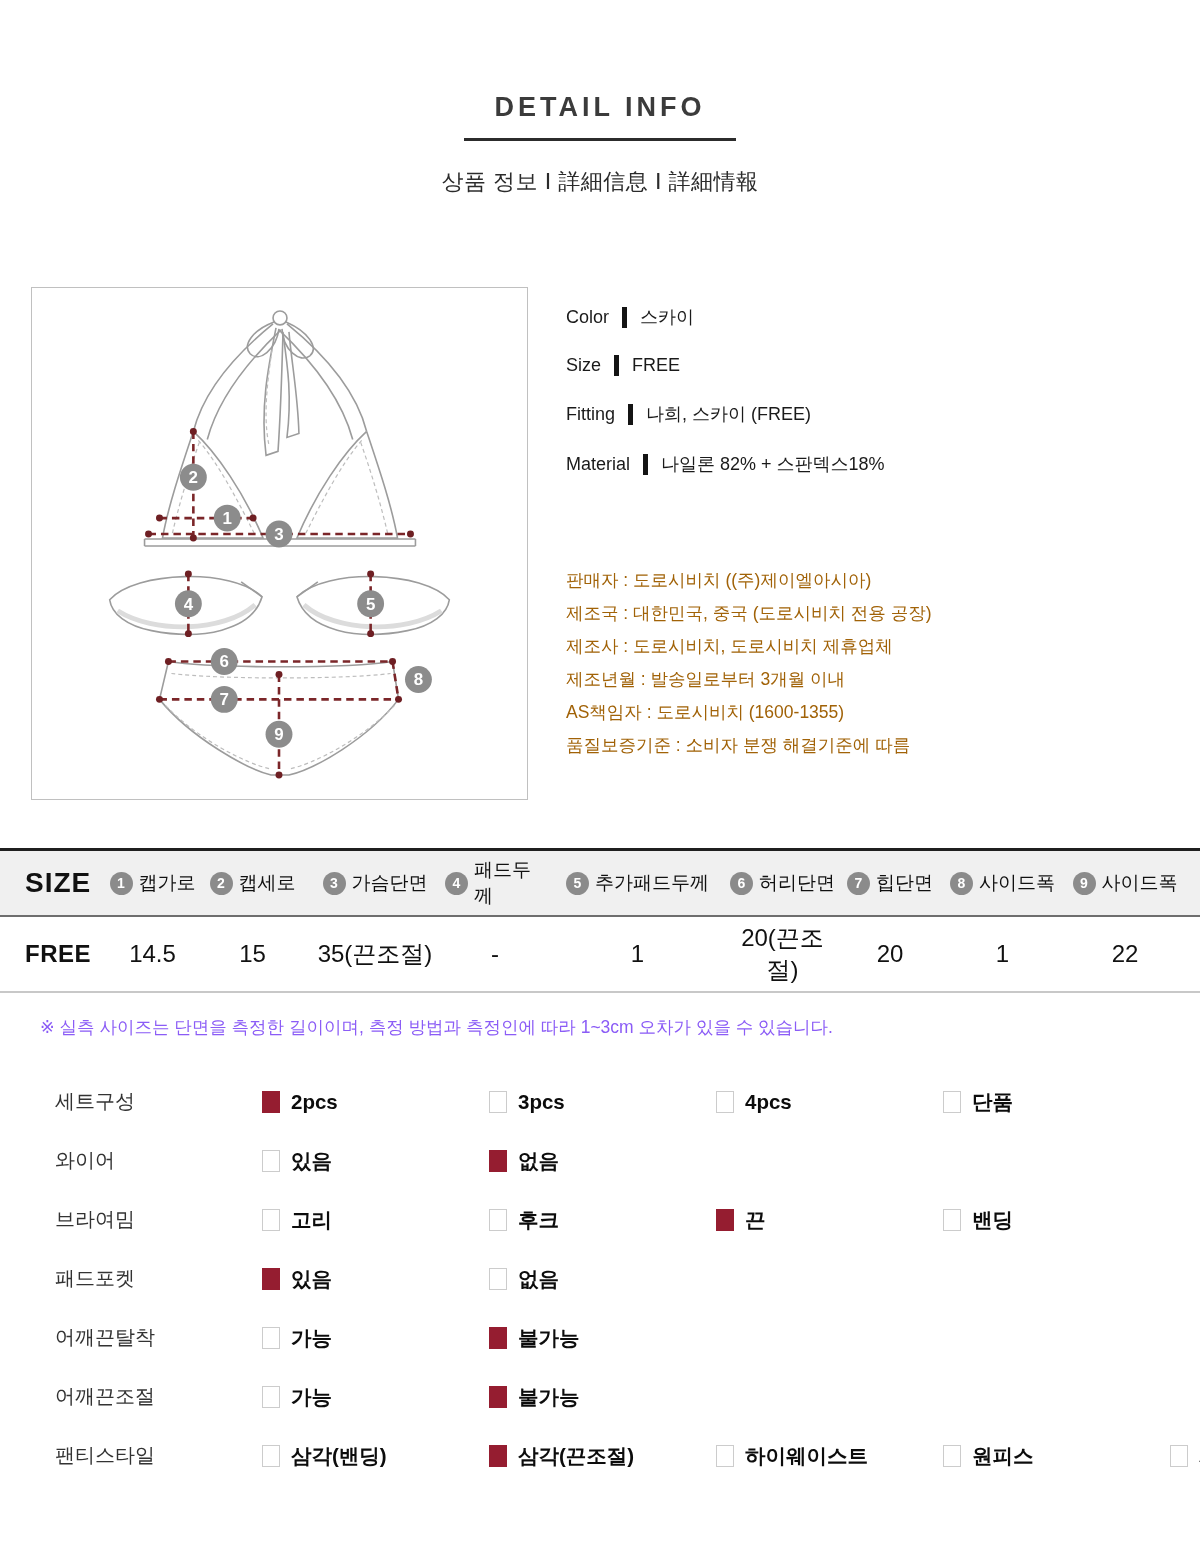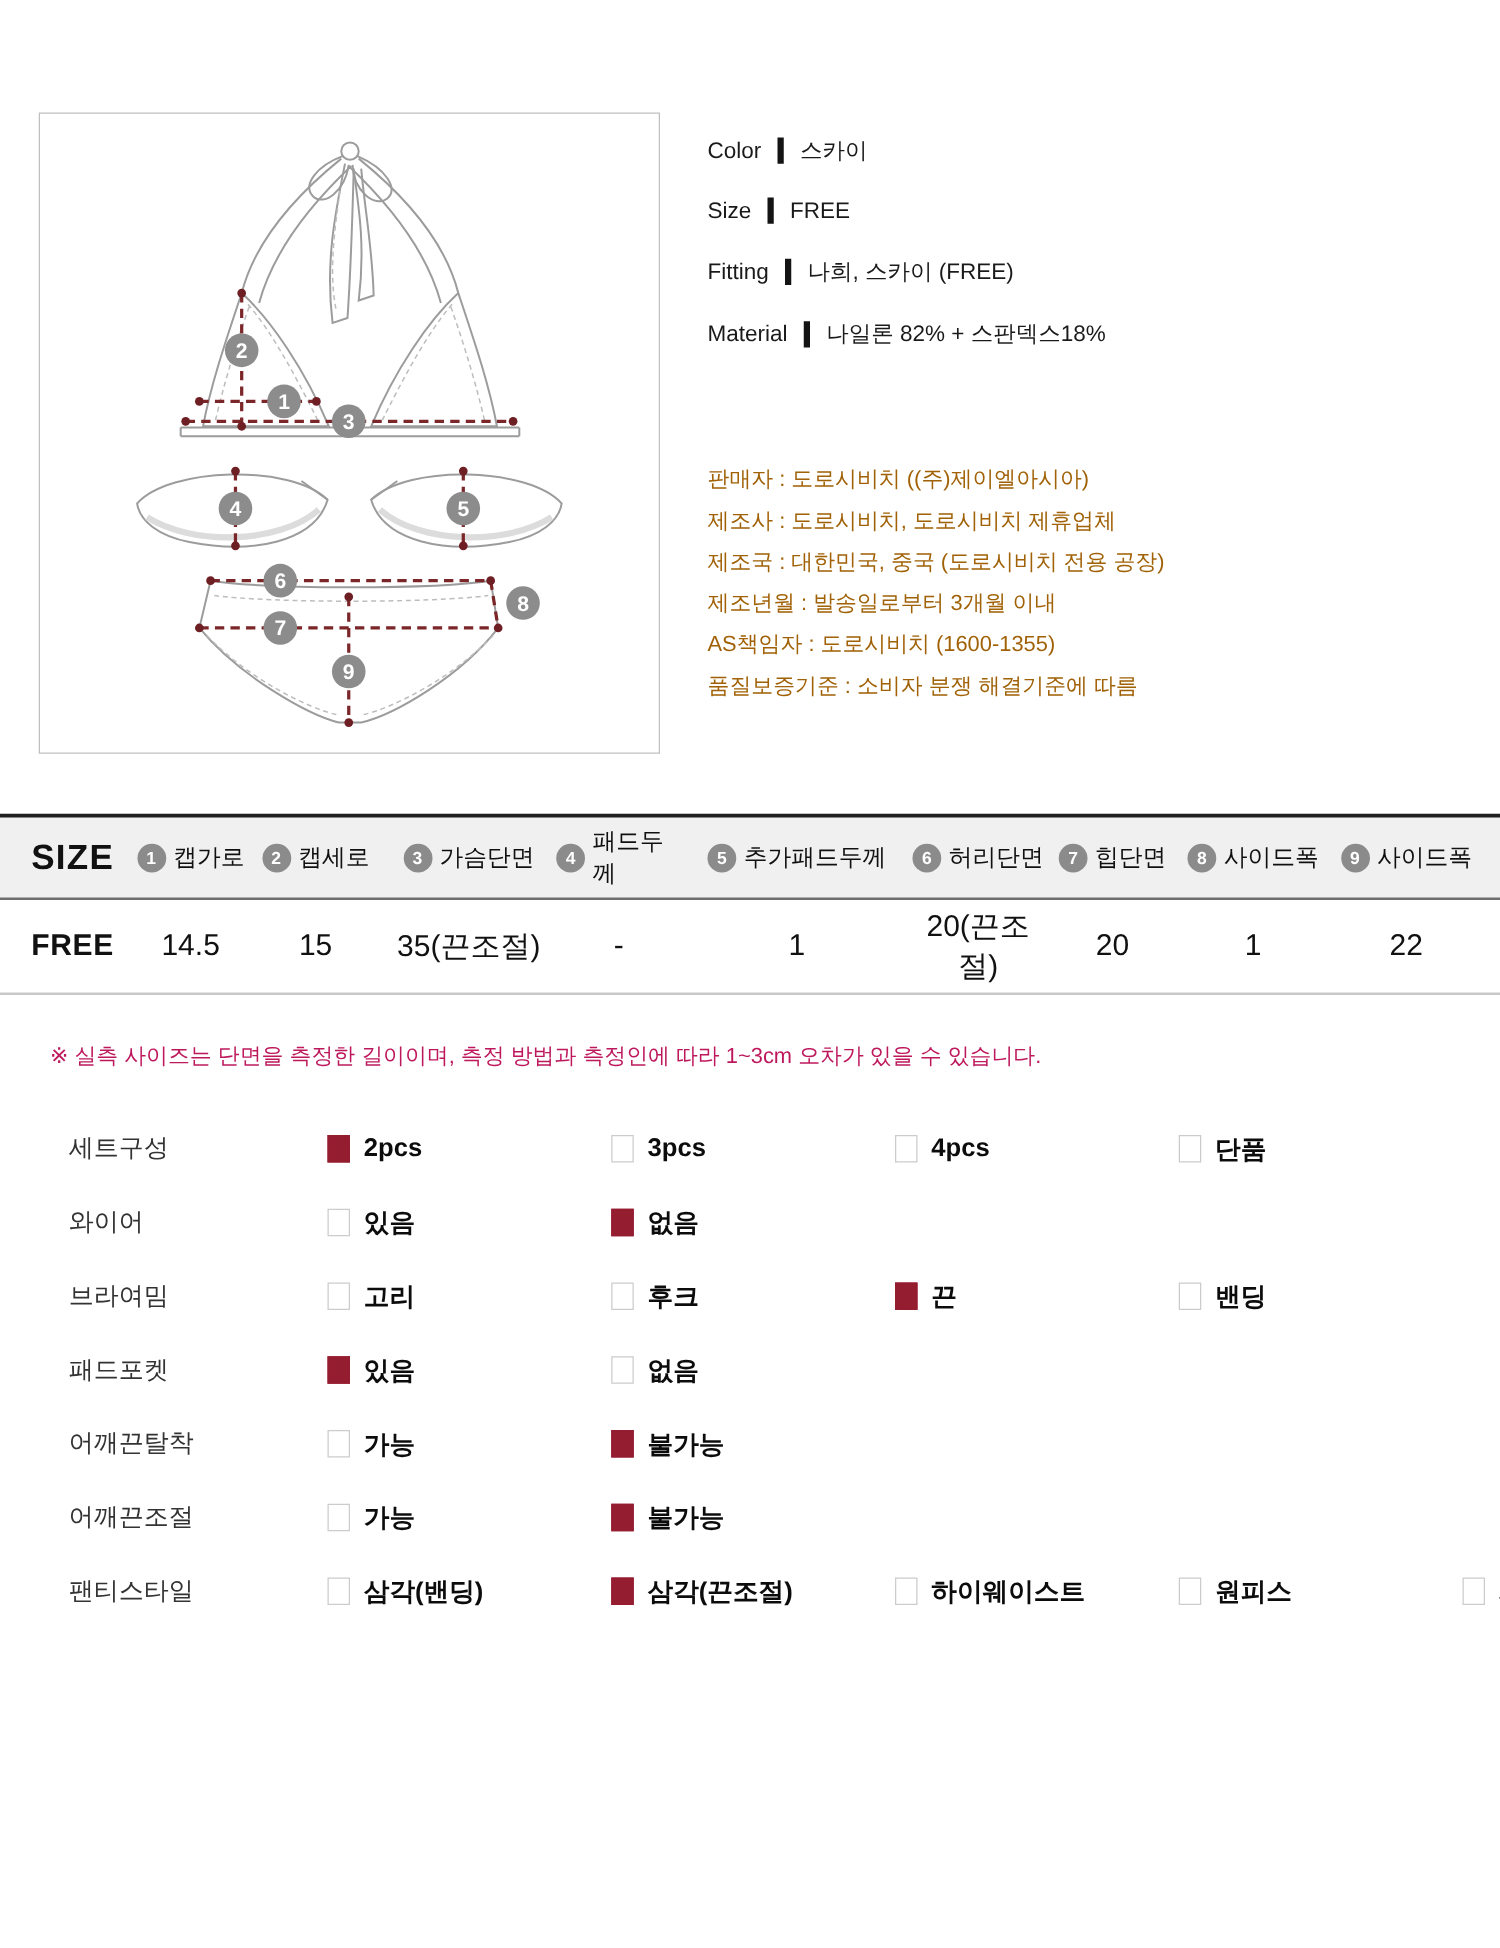--- a/index.html
+++ b/index.html
@@ -38,21 +38,21 @@
   .size-head .col-size { justify-content:flex-start; padding-left:25px; font-size:28px; font-weight:700; letter-spacing:1px; color:#111; }
   .badge {
     width:23px; height:23px; border-radius:50%; background:#8b8b8b; color:#fff;
     font-size:14px; font-weight:700; display:flex; align-items:center; justify-content:center; flex-shrink:0;
   }
   .size-vals { height:76px; border-bottom:2px solid #c8c8c8; font-size:24px; color:#111; }
   .size-vals .col { text-align:center; }
   .size-vals .col-free { text-align:left; padding-left:25px; font-weight:600; letter-spacing:0.5px; }
 
   
-  .note { margin-top:36px; padding-left:40px; font-size:17.5px; color:#be185d; }
+  .note { margin-top:22px; padding-left:40px; font-size:17.5px; color:#8b5cf6; }
 
   
   .options { margin-top:33px; }
   .opt-row { display:flex; align-items:center; height:59px; padding-left:55px; }
   .opt-label { width:175px; font-size:20px; color:#333; flex-shrink:0; }
   .choice { width:195px; display:flex; align-items:center; gap:11px; font-size:20.5px; font-weight:700; color:#0c0c0c; flex-shrink:0;margin-left:32px; }
   .cb { width:18px; height:22px; background:#fff; border:1px solid #ccc; flex-shrink:0; }
   .choice[data-checked="true"] .cb { background:#951d30; border-color:#951d30; }
 
   
@@ -63,20 +63,25 @@
   .mdot { fill:#6e1f23; }
   .mbadge { fill:#8c8c8c; }
   .mnum { fill:#fff; font-size:17px; font-weight:700; text-anchor:middle;
           font-family:"Liberation Sans","DejaVu Sans",sans-serif; }
 </style>
 </head>
 <body>
 
 <div class="page">
 
+  <div class="header">
+    <div class="title">DETAIL INFO</div>
+    <div class="title-underline"></div>
+    <div class="subtitle">상품 정보 Ⅰ 詳細信息 Ⅰ 詳細情報</div>
+  </div>
 
   <div class="product">
     <div class="diagram-box">
       <svg viewBox="0 0 497 513">
 
         <g>
           <circle class="garment" cx="249" cy="30" r="7"></circle>
           <path class="garment" d="M243,34 C222,42 211,57 219,66 C228,75 245,62 248,41"></path>
           <path class="garment" d="M255,34 C278,44 288,60 279,68 C269,76 252,62 251,41"></path>
           <path class="garment" d="M245,40 C237,80 229,120 235,168 L247,164 C250,120 251,82 252,44"></path>
@@ -185,22 +190,22 @@
         <span class="spec-sep"></span>
         <span>나희, 스카이 (FREE)</span>
       </div>
       <div class="spec-line">
         <span>Material</span>
         <span class="spec-sep"></span>
         <span>나일론 82% + 스판덱스18%</span>
       </div>
       <div class="seller">
         <div>판매자 : 도로시비치 ((주)제이엘아시아)</div>
+        <div>제조국 : 대한민국, 중국 (도로시비치 전용 공장)</div>
         <div>제조사 : 도로시비치, 도로시비치 제휴업체</div>
-        <div>제조국 : 대한민국, 중국 (도로시비치 전용 공장)</div>
         <div>제조년월 : 발송일로부터 3개월 이내</div>
         <div>AS책임자 : 도로시비치 (1600-1355)</div>
         <div>품질보증기준 : 소비자 분쟁 해결기준에 따름</div>
       </div>
     </div>
   </div>
 
   <div class="size-table">
     <div class="size-head">
       <div class="col col-size">SIZE</div>

